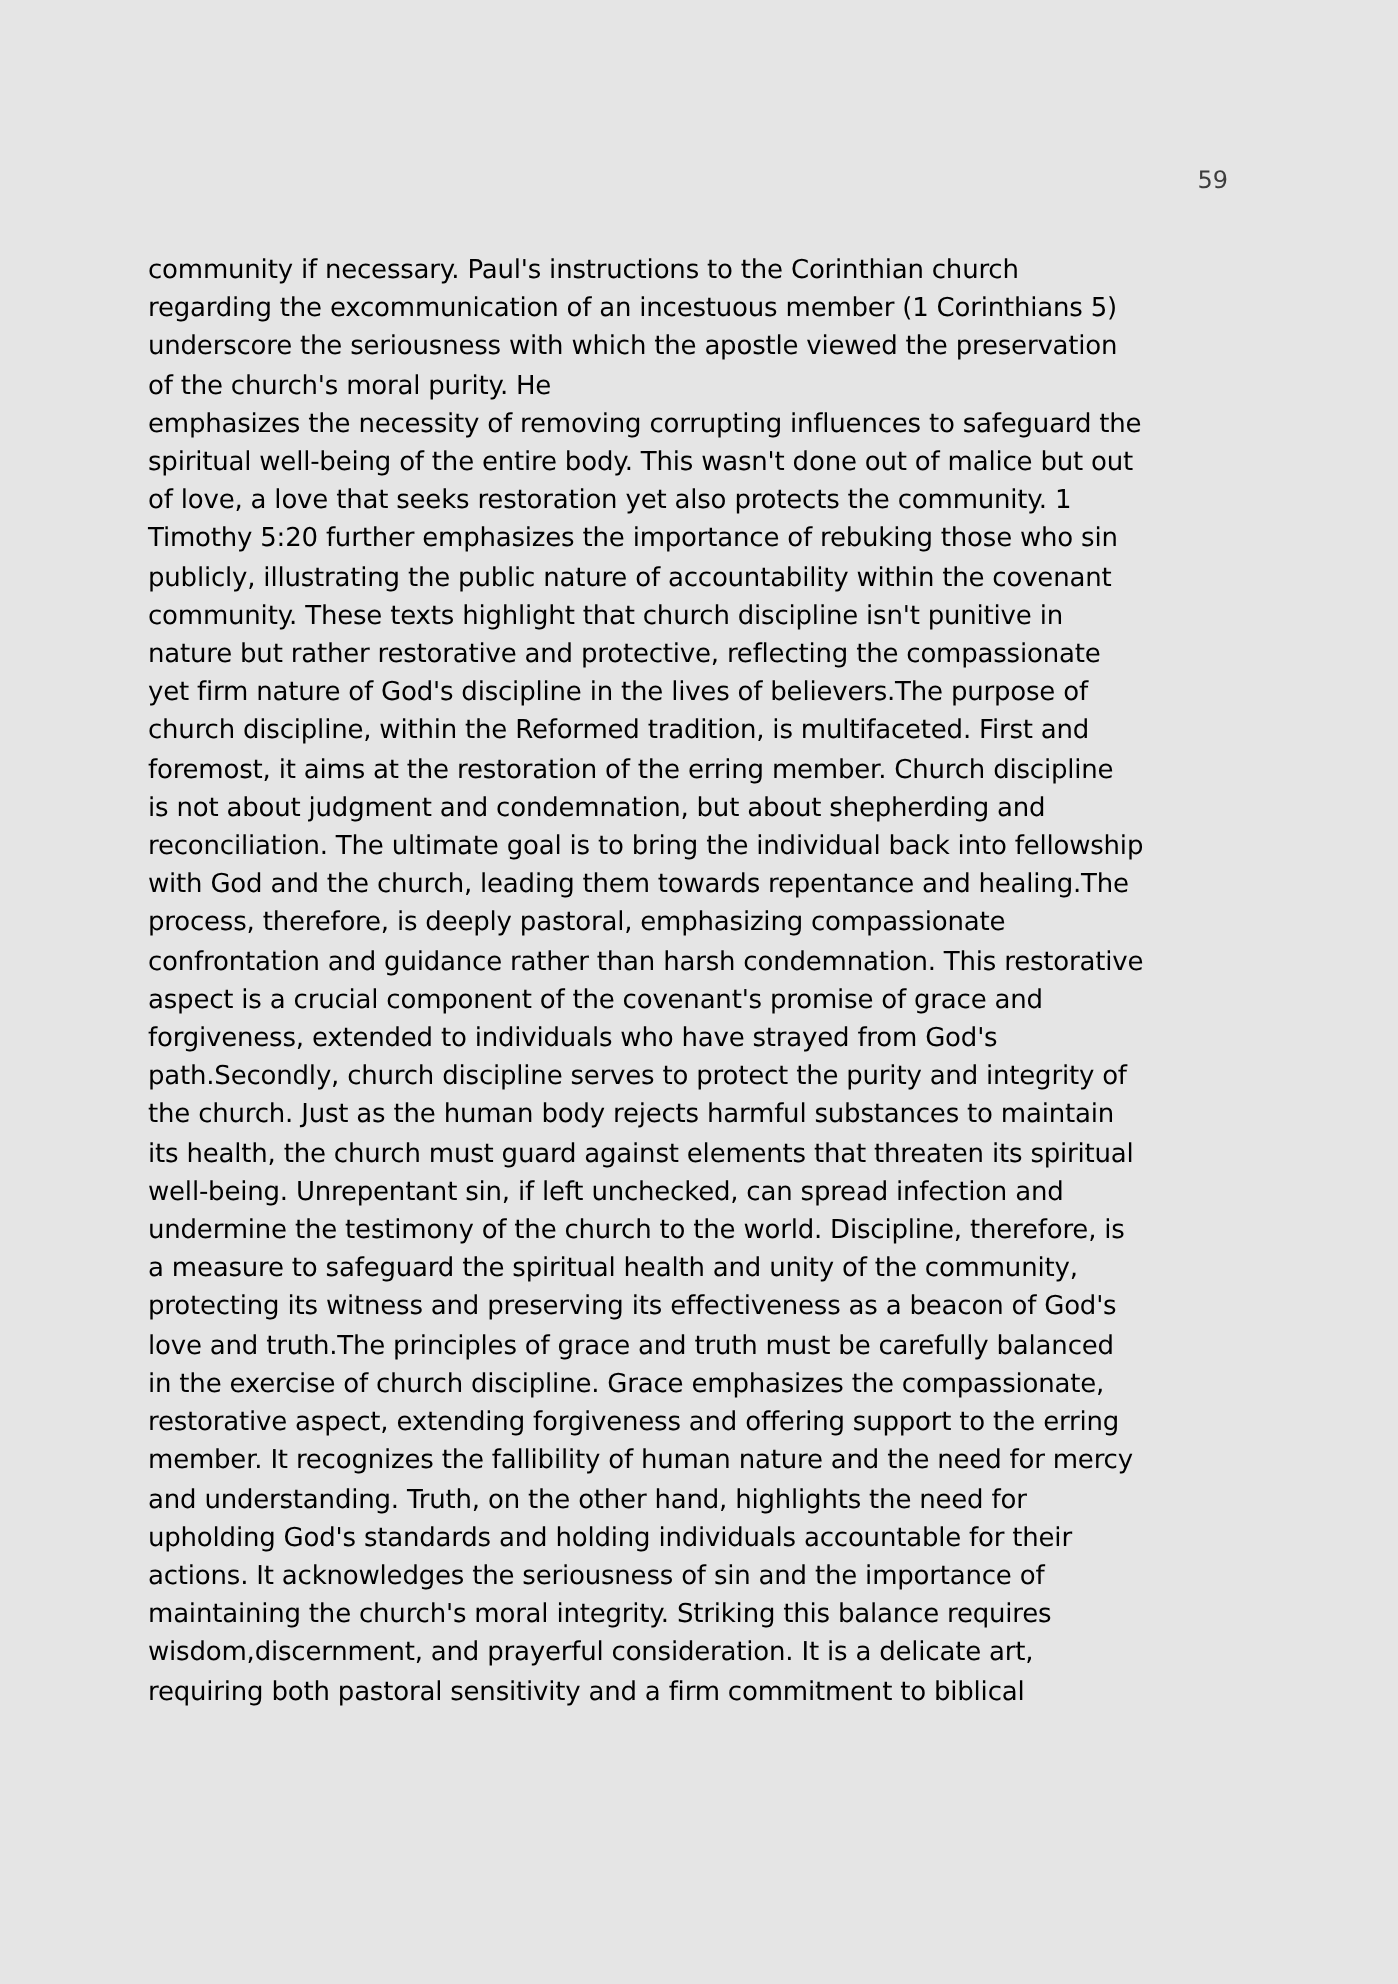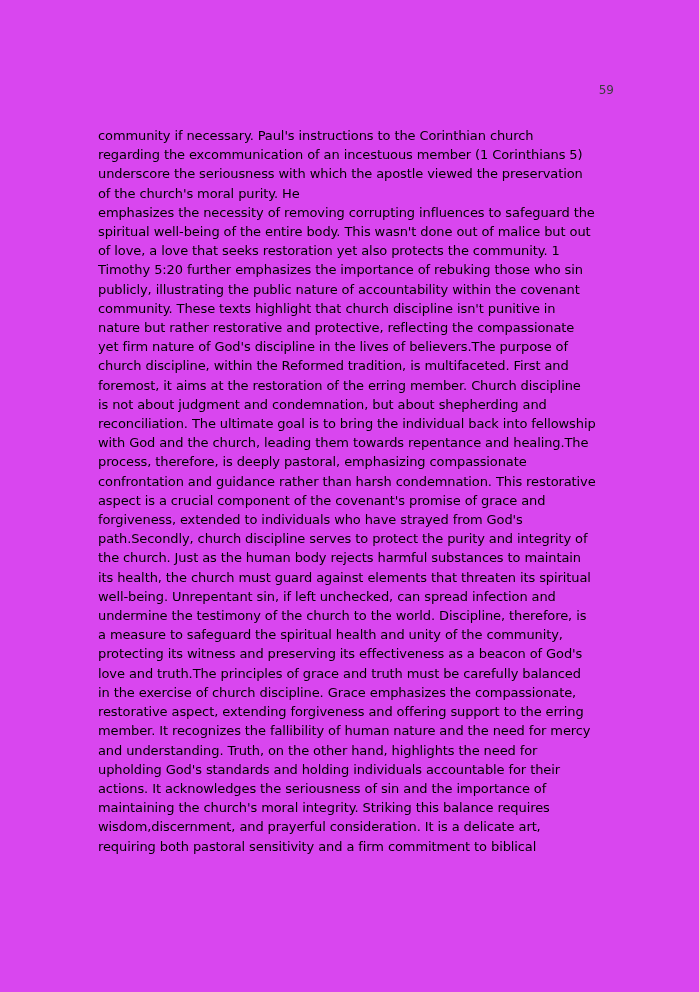--- a/index.html
+++ b/index.html
@@ -11,35 +11,35 @@
     width: 699px;
     height: 992px;
     position: relative;
     font-family: "DejaVu Sans", sans-serif;
     color: #000000;
     overflow: hidden;
   }
   .page {
     position: absolute;
     inset: 0;
-    background: #d946ef;
+    background: #e5e5e5;
   }
   .page-number {
     position: absolute;
     top: 83px;
     left: 0;
     width: 614px;
     text-align: right;
     font-size: 12px;
     line-height: 14px;
     color: #3d3d3d;
   }
   .body-text {
     position: absolute;
-    left: 98px;
+    left: 74px;
     top: 126px;
     width: 600px;
     font-size: 13px;
     line-height: 19.2px;
     letter-spacing: -0.1px;
     color: #000000;
     white-space: pre-line;
     text-align: left;
   }
 </style>

